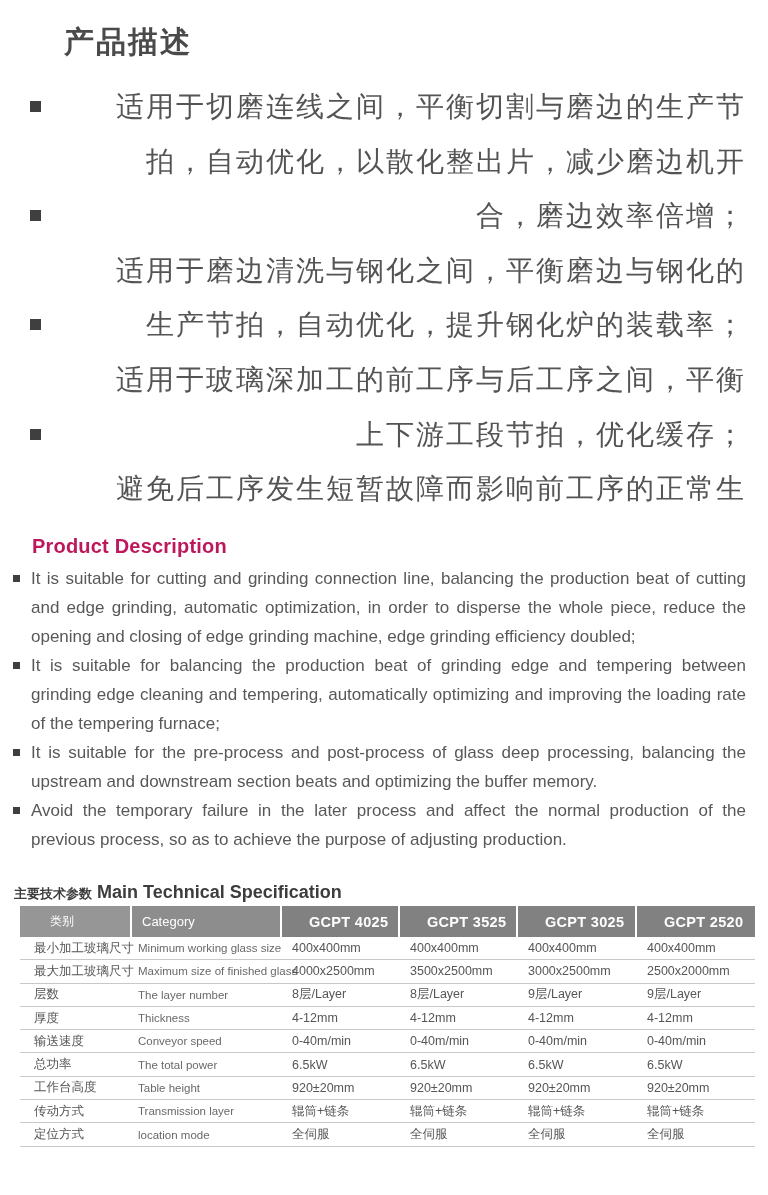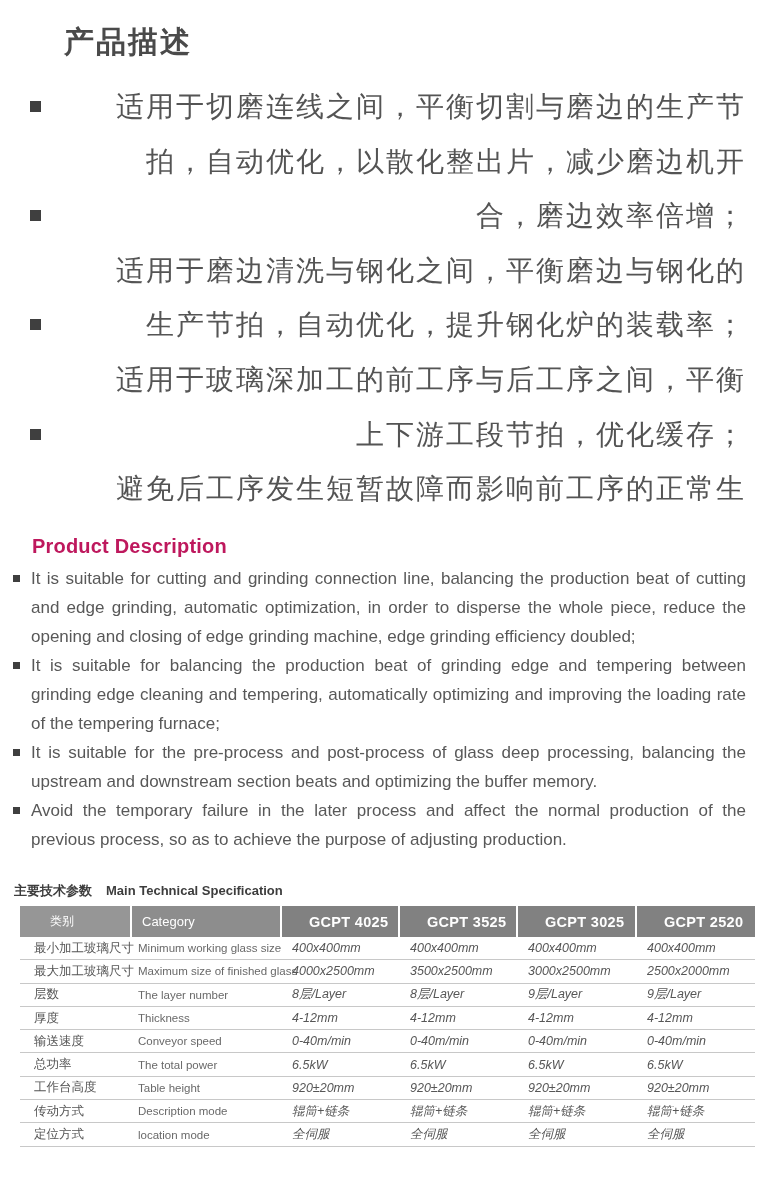--- a/index.html
+++ b/index.html
@@ -46,21 +46,21 @@
   }
   .en-bullet{
     position:absolute;left:0;top:11px;width:7px;height:7px;
     background:#3f3f3f;
   }
   
   .spec-title{
     position:absolute;left:14px;top:882px;
     font-size:13px;font-weight:bold;color:#3d3d3d;
   }
-  .spec-title .en{margin-left:14px;font-size:13px;}
+  .spec-title .en{margin-left:5px;font-size:18px;}
   .spec-table{position:absolute;left:20px;top:906px;width:735px;}
   .t-header,.t-row{
     display:grid;
     grid-template-columns:110px 150px 118px 118px 119px 120px;
   }
   .t-header{height:31px;}
   .t-header .hc{
     color:#fff;display:flex;align-items:center;
     border-left:2px solid #fff;
   }
@@ -68,21 +68,21 @@
   .hc-cat{background:var(--header-cat-bg);padding-left:30px;font-size:12px;}
   .hc-category{background:var(--header-category-bg);padding-left:10px;font-size:13px;}
   .hc-model{background:var(--header-model-bg);padding-left:27px;font-size:14.5px;font-weight:bold;letter-spacing:0.3px;}
   .t-row{
     height:23.3px;align-items:center;
     border-bottom:1px solid var(--row-divider);
     background:#fff;
   }
   .tc-cn{padding-left:14px;font-size:12.5px;color:#555;white-space:nowrap;}
   .tc-en{padding-left:8px;font-size:11.5px;color:#696969;white-space:nowrap;}
-  .tc-val{padding-left:12px;font-size:12.5px;color:#565656;white-space:nowrap;font-style:italic;}
+  .tc-val{padding-left:12px;font-size:12.5px;color:#565656;white-space:nowrap;}
 </style>
 </head>
 <body>
 
 <div class="page">
 
   <h1 class="cn-title">产品描述</h1>
 
   <div class="cn-list">
       <div class="cn-line"><span class="cn-bullet"></span><span>适用于切磨连线之间，平衡切割与磨边的生产节</span></div>
@@ -169,21 +169,21 @@
         <div class="t-row">
           <div class="tc-cn">工作台高度</div>
           <div class="tc-en">Table height</div>
           <div class="tc-val">920±20mm</div>
           <div class="tc-val">920±20mm</div>
           <div class="tc-val">920±20mm</div>
           <div class="tc-val">920±20mm</div>
         </div>
         <div class="t-row">
           <div class="tc-cn">传动方式</div>
-          <div class="tc-en">Description mode</div>
+          <div class="tc-en">Transmission layer</div>
           <div class="tc-val">辊筒+链条</div>
           <div class="tc-val">辊筒+链条</div>
           <div class="tc-val">辊筒+链条</div>
           <div class="tc-val">辊筒+链条</div>
         </div>
         <div class="t-row">
           <div class="tc-cn">定位方式</div>
           <div class="tc-en">location mode</div>
           <div class="tc-val">全伺服</div>
           <div class="tc-val">全伺服</div>

